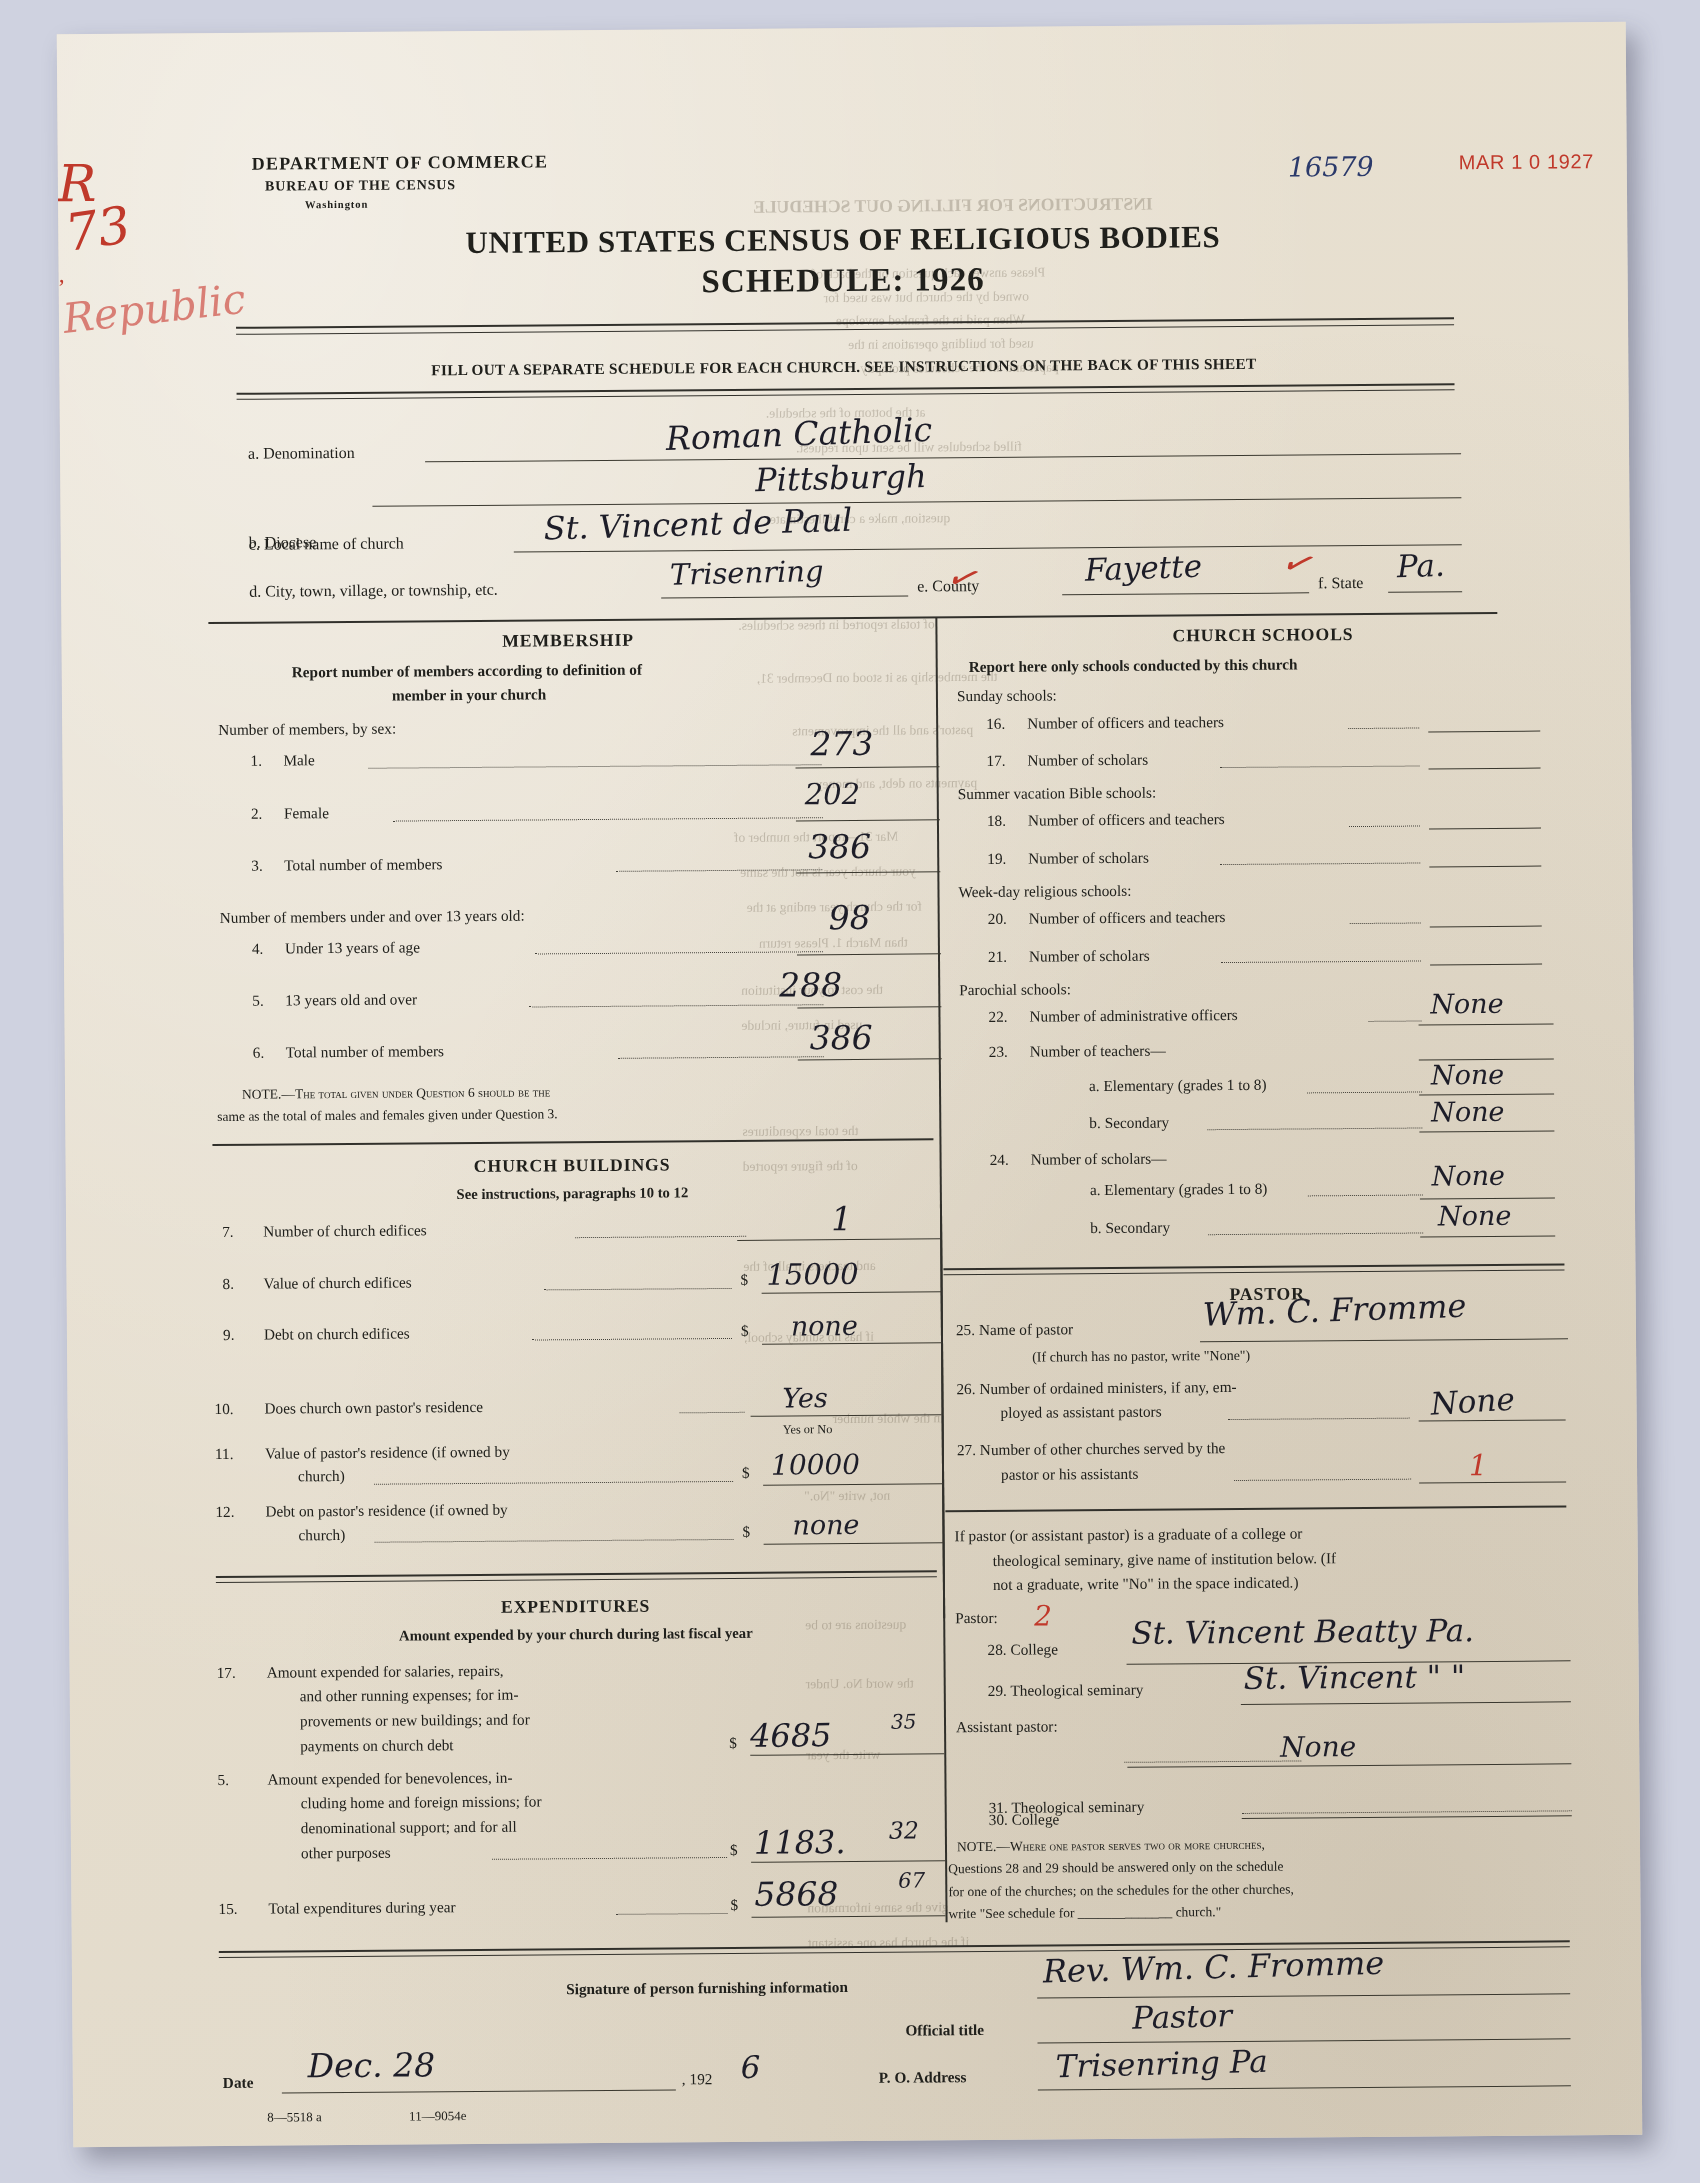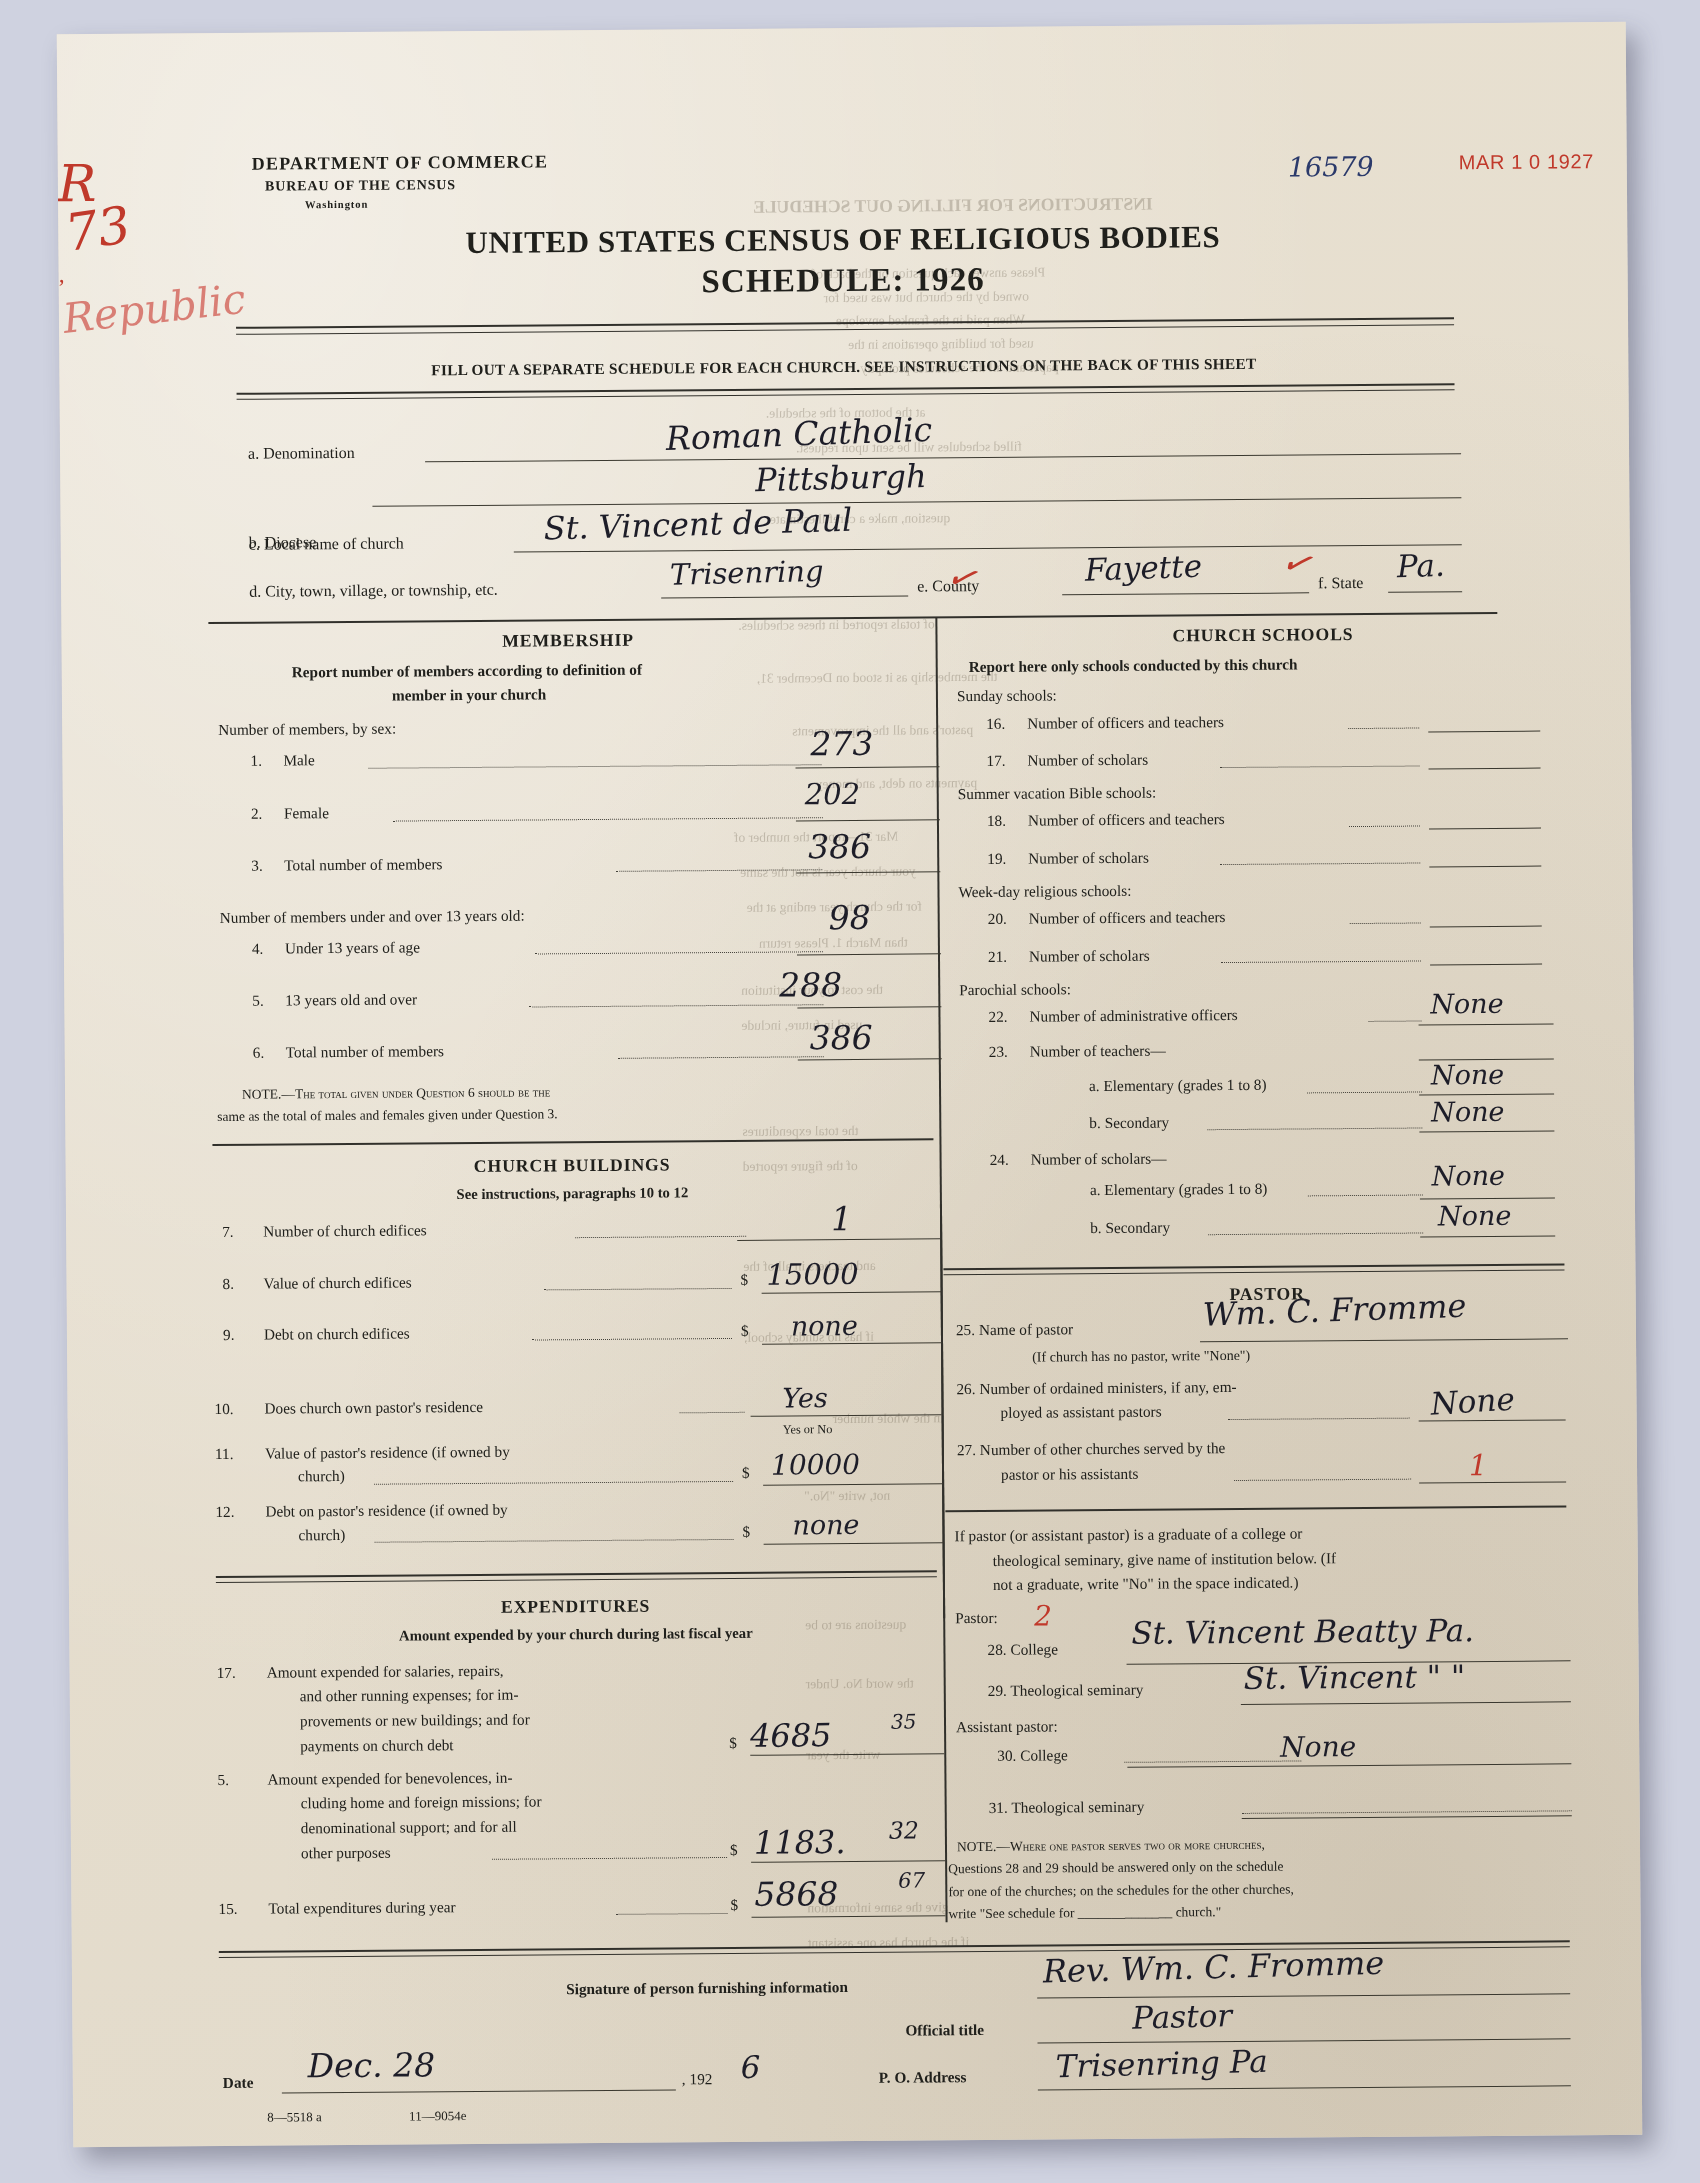--- a/index.html
+++ b/index.html
@@ -401,21 +401,21 @@
   <div class="t q" style="left:918px;top:1614px;">28. College</div>
   <div class="idline" style="left:1057px;top:1638px;width:444px;"></div>
   <div class="hw" style="left:1062px;top:1589px;font-size:31px;">St. Vincent Beatty Pa.</div>
 
   <div class="t q" style="left:918px;top:1655px;">29. Theological seminary</div>
   <div class="idline" style="left:1171px;top:1679px;width:330px;"></div>
   <div class="hw" style="left:1174px;top:1635px;font-size:31px;">St. Vincent " "</div>
 
   <div class="t q" style="left:886px;top:1691px;">Assistant pastor:</div>
 
-  <div class="t q" style="left:918px;top:1720px;margin-left:9px;">30. College</div>
+  <div class="t q" style="left:918px;top:1784px;">30. College</div>
   <div class="dots" style="position:absolute;left:1054px;top:1736px;width:177px;"></div>
   <div class="idline" style="left:1057px;top:1741px;width:444px;"></div>
   <div class="hw" style="left:1210px;top:1706px;font-size:28px;">None</div>
 
   <div class="t q" style="left:918px;top:1772px;">31. Theological seminary</div>
   <div class="dots" style="position:absolute;left:1171px;top:1788px;width:330px;"></div>
   <div class="idline" style="left:1171px;top:1793px;width:330px;"></div>
 
   <div class="t note sc" style="left:886px;top:1812px;">NOTE.—Where one pastor serves two or more churches,</div>
   <div class="t note" style="left:877px;top:1834px;">Questions 28 and 29 should be answered only on the schedule</div>

